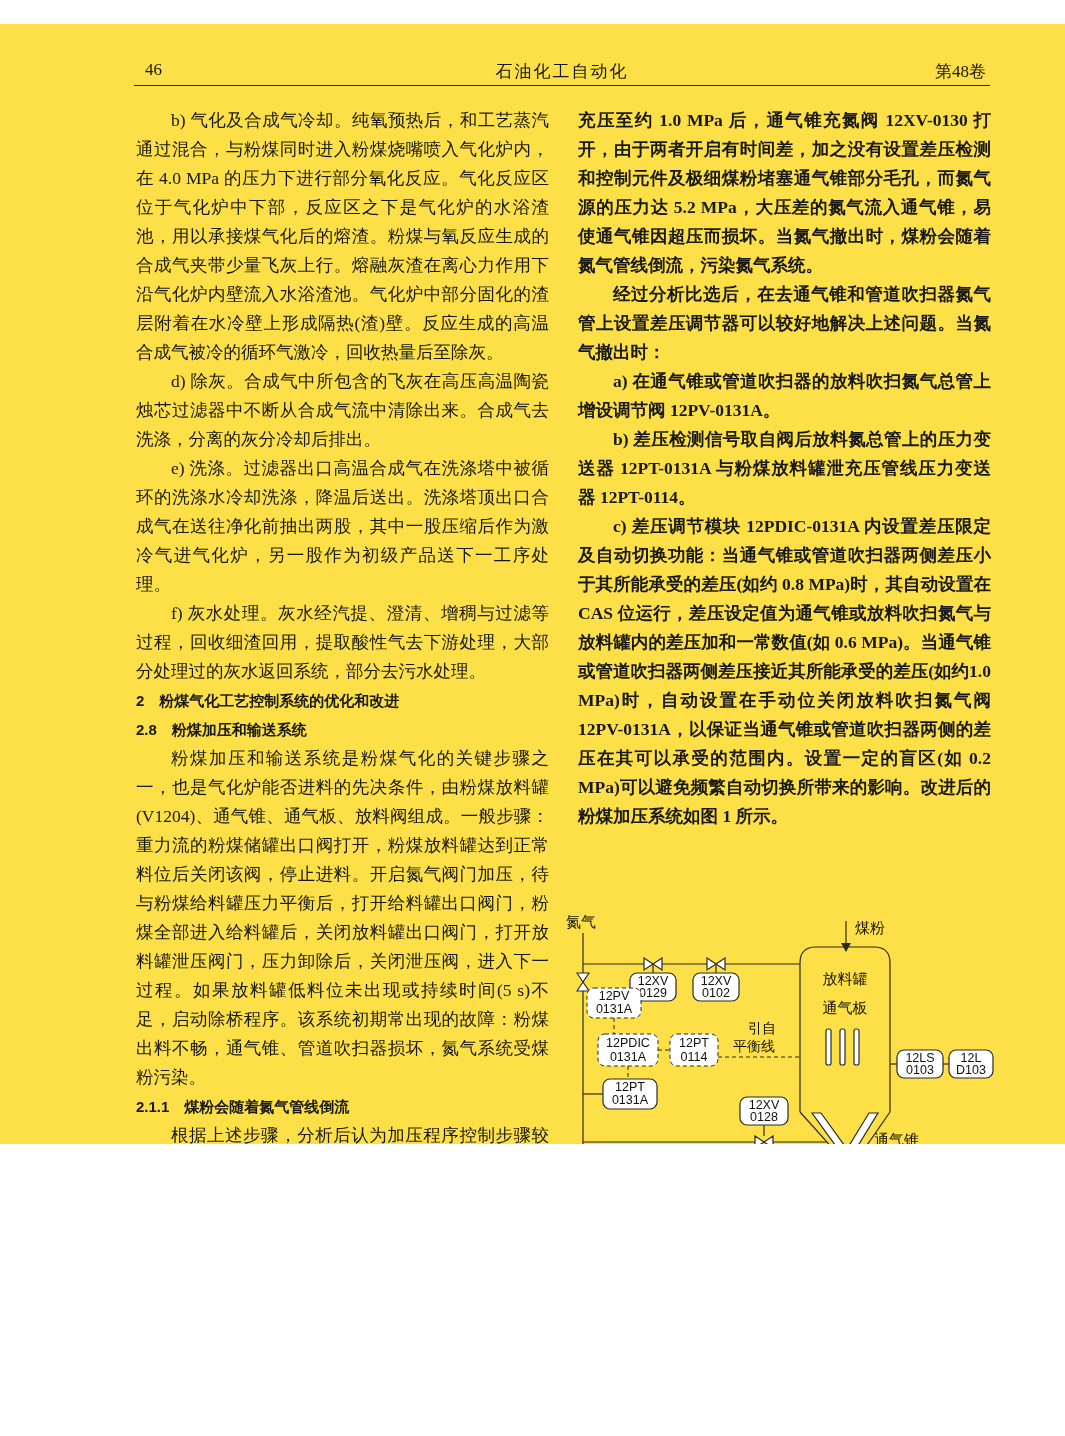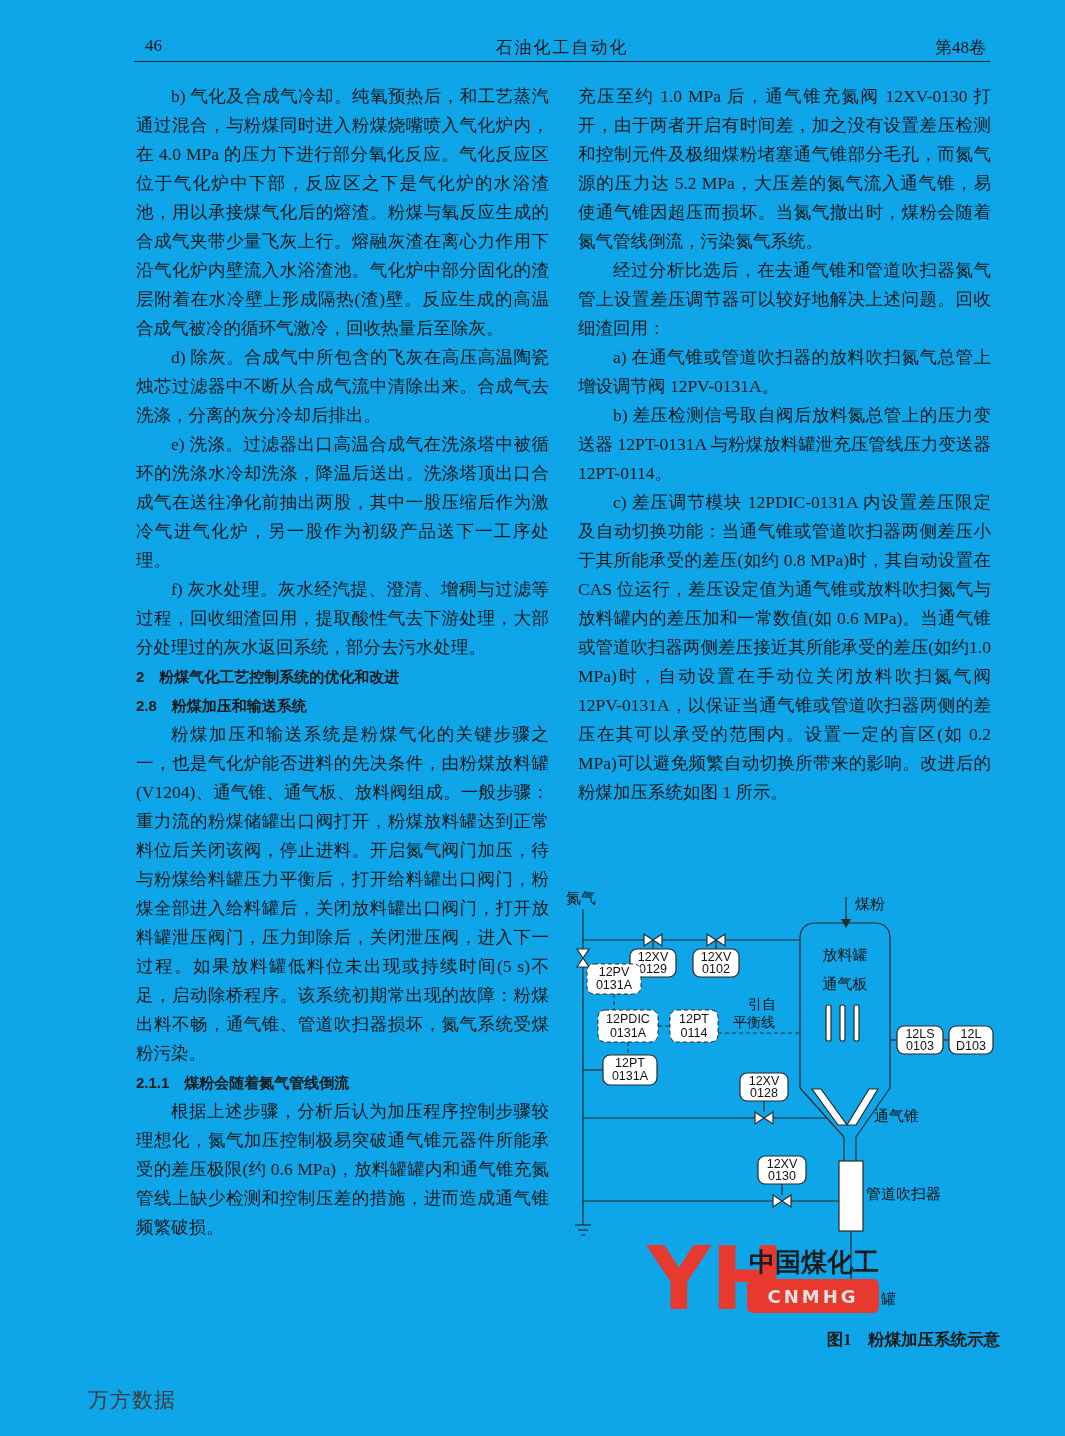--- a/index.html
+++ b/index.html
@@ -1,36 +1,36 @@
 <!DOCTYPE html>
 <html><head>
 <meta charset="utf-8">
 <style>
   * { margin:0; padding:0; box-sizing:border-box; }
   html,body { background:#ffffff; }
   .page {
-    position:relative; width:1065px; height:1436px; background:#0ea5e9;
-    font-family:"Liberation Serif","DejaVu Serif",serif; color:#181818; overflow:hidden;
+    position:relative; width:1065px; height:1120px; background:#fde047;
+    font-family:"Liberation Serif","DejaVu Serif",serif; color:#181818; overflow:hidden;margin-top:24px;
   }
   
   .pagehead {
     position:absolute; top:36px; left:134px; width:856px; height:26px;
     border-bottom:1.5px solid #222; font-size:17px;
   }
   .pagehead .pn { position:absolute; left:11px; top:0; }
   .pagehead .jt { position:absolute; left:50%; transform:translateX(-50%); top:0; letter-spacing:2px; }
   .pagehead .vol { position:absolute; right:4px; top:0; }
 
   
   .col {
     position:absolute; top:82px; width:413px; font-size:17.5px; line-height:29px;
     text-align:justify;
   }
   .col-left  { left:136px; }
-  .col-right { left:578px; }
+  .col-right { left:578px;font-weight:bold; }
   .col p { text-align:justify; }
   .col p.indent { text-indent:2em; }
   .col h3.sec {
     font-family:"Liberation Sans","DejaVu Sans",sans-serif;
     font-weight:bold; font-size:15px; line-height:29px;
   }
   sup { font-size:11px; line-height:0; }
 
   
   .fig { position:absolute; left:563px; top:883px; width:437px; }
@@ -81,21 +81,21 @@
     <p class="indent">f) 灰水处理。灰水经汽提、澄清、增稠与过滤等过程，回收细渣回用，提取酸性气去下游处理，大部分处理过的灰水返回系统，部分去污水处理。</p>
     <h3 class="sec">2　粉煤气化工艺控制系统的优化和改进</h3>
     <h3 class="sec">2.8　粉煤加压和输送系统</h3>
     <p class="indent">粉煤加压和输送系统是粉煤气化的关键步骤之一，也是气化炉能否进料的先决条件，由粉煤放料罐(V1204)、通气锥、通气板、放料阀组成。一般步骤：重力流的粉煤储罐出口阀打开，粉煤放料罐达到正常料位后关闭该阀，停止进料。开启氮气阀门加压，待与粉煤给料罐压力平衡后，打开给料罐出口阀门，粉煤全部进入给料罐后，关闭放料罐出口阀门，打开放料罐泄压阀门，压力卸除后，关闭泄压阀，进入下一过程。如果放料罐低料位未出现或持续时间(5 s)不足，启动除桥程序。该系统初期常出现的故障：粉煤出料不畅，通气锥、管道吹扫器损坏，氮气系统受煤粉污染。</p>
     <h3 class="sec">2.1.1　煤粉会随着氮气管线倒流</h3>
     <p class="indent">根据上述步骤，分析后认为加压程序控制步骤较理想化，氮气加压控制极易突破通气锥元器件所能承受的差压极限(约 0.6 MPa)，放料罐罐内和通气锥充氮管线上缺少检测和控制压差的措施，进而造成通气锥频繁破损。</p>
   </div>
 
   <div class="col col-right">
     <p>充压至约 1.0 MPa 后，通气锥充氮阀 12XV-0130 打开，由于两者开启有时间差，加之没有设置差压检测和控制元件及极细煤粉堵塞通气锥部分毛孔，而氮气源的压力达 5.2 MPa，大压差的氮气流入通气锥，易使通气锥因超压而损坏。当氮气撤出时，煤粉会随着氮气管线倒流，污染氮气系统。</p>
-    <p class="indent">经过分析比选后，在去通气锥和管道吹扫器氮气管上设置差压调节器可以较好地解决上述问题。回收细渣回用：</p>
+    <p class="indent">经过分析比选后，在去通气锥和管道吹扫器氮气管上设置差压调节器可以较好地解决上述问题。当氮气撤出时：</p>
     <p class="indent">a) 在通气锥或管道吹扫器的放料吹扫氮气总管上增设调节阀 12PV-0131A。</p>
     <p class="indent">b) 差压检测信号取自阀后放料氮总管上的压力变送器 12PT-0131A 与粉煤放料罐泄充压管线压力变送器 12PT-0114。</p>
     <p class="indent">c) 差压调节模块 12PDIC-0131A 内设置差压限定及自动切换功能：当通气锥或管道吹扫器两侧差压小于其所能承受的差压(如约 0.8 MPa)时，其自动设置在 CAS 位运行，差压设定值为通气锥或放料吹扫氮气与放料罐内的差压加和一常数值(如 0.6 MPa)。当通气锥或管道吹扫器两侧差压接近其所能承受的差压(如约1.0 MPa)时，自动设置在手动位关闭放料吹扫氮气阀 12PV-0131A，以保证当通气锥或管道吹扫器两侧的差压在其可以承受的范围内。设置一定的盲区(如 0.2 MPa)可以避免频繁自动切换所带来的影响。改进后的粉煤加压系统如图 1 所示。</p>
   </div>
 
   <figure class="fig">
     <svg width="437" height="440" viewBox="0 0 437 440">
 
       <g>
         <path class="ln" d="M20,26 V342"></path>

